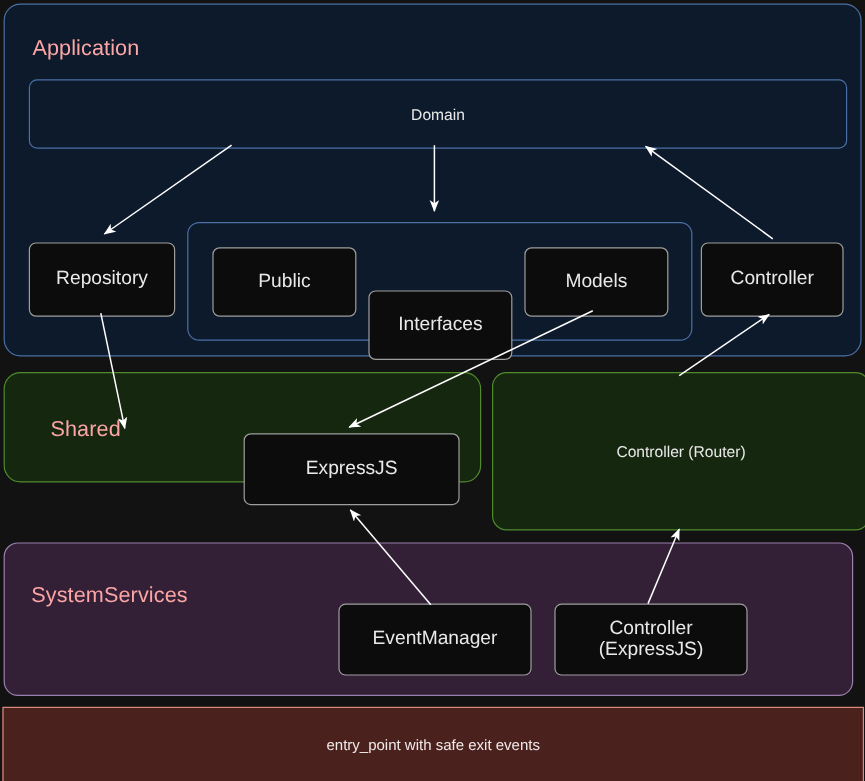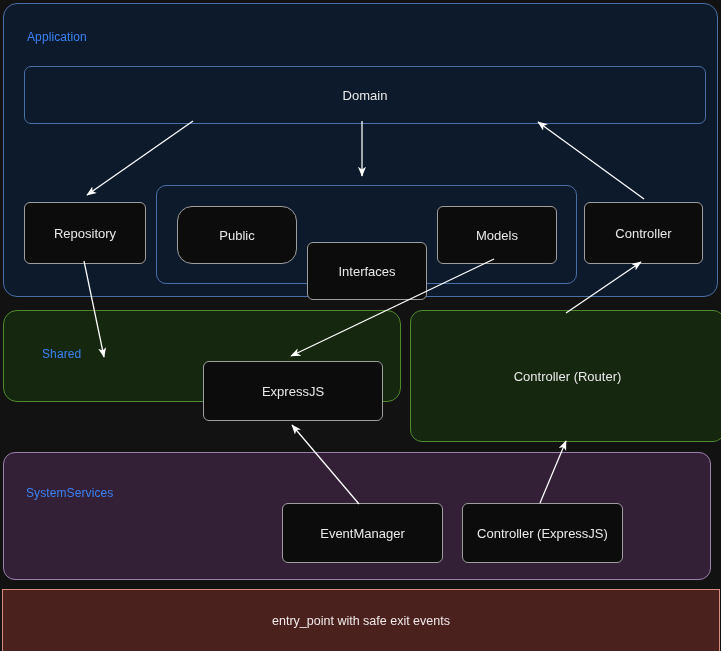--- a/index.html
+++ b/index.html
@@ -9,39 +9,39 @@
 
   .layer{position:absolute;box-sizing:border-box;}
 
   
   .app-panel{
     left:3px;top:3px;width:715px;height:294px;
     background:#0d1a2b;border:1px solid #4a6fa5;border-radius:14px;
   }
   
   .group-label{
-    position:absolute;color:#3b82f6;font-size:12px;letter-spacing:.1px;
+    position:absolute;color:#fca5a5;font-size:18px;letter-spacing:.1px;
     white-space:nowrap;
   }
   
   .subpanel{position:absolute;box-sizing:border-box;}
   .app-domain{
     left:20px;top:62px;width:682px;height:58px;
     background:transparent;border:1px solid #4a6fa5;border-radius:7px;
   }
   .app-innergroup{
     left:152px;top:181px;width:421px;height:99px;
     background:transparent;border:1px solid #4a6fa5;border-radius:10px;
   }
   
   .node{
     position:absolute;box-sizing:border-box;background:#0c0c0c;
     border:1px solid #9e9e9e;border-radius:6px;
     display:flex;align-items:center;justify-content:center;
-    color:#e9e9e9;font-size:13px;text-align:center;
+    color:#e9e9e9;font-size:16px;text-align:center;
   }
   .panel-title{
     position:absolute;box-sizing:border-box;
     display:flex;align-items:center;justify-content:center;
     color:#e9e9e9;font-size:13px;
   }
 
   
   .shared-panel{
     left:3px;top:310px;width:398px;height:92px;
@@ -75,21 +75,21 @@
   <div class="layer app-panel">
     <div class="group-label" style="left:23px;top:26px;">Application</div>
 
     <div class="subpanel app-domain">
       <div class="panel-title" style="left:0;top:0;width:100%;height:100%;">Domain</div>
     </div>
 
     <div class="node" style="left:20px;top:198px;width:122px;height:62px;">Repository</div>
 
     <div class="subpanel app-innergroup">
-      <div class="node" style="left:20px;top:20px;width:120px;height:58px;border-radius:15px;">Public</div>
+      <div class="node" style="left:20px;top:20px;width:120px;height:58px;">Public</div>
       <div class="node" style="left:150px;top:20px;width:120px;height:58px;margin-top:36px;">Interfaces</div>
       <div class="node" style="left:280px;top:20px;width:120px;height:58px;">Models</div>
     </div>
 
     <div class="node" style="left:580px;top:198px;width:119px;height:62px;">Controller</div>
   </div>
 
   <div class="layer shared-panel">
     <div class="group-label" style="left:38px;top:36px;">Shared</div>
 

